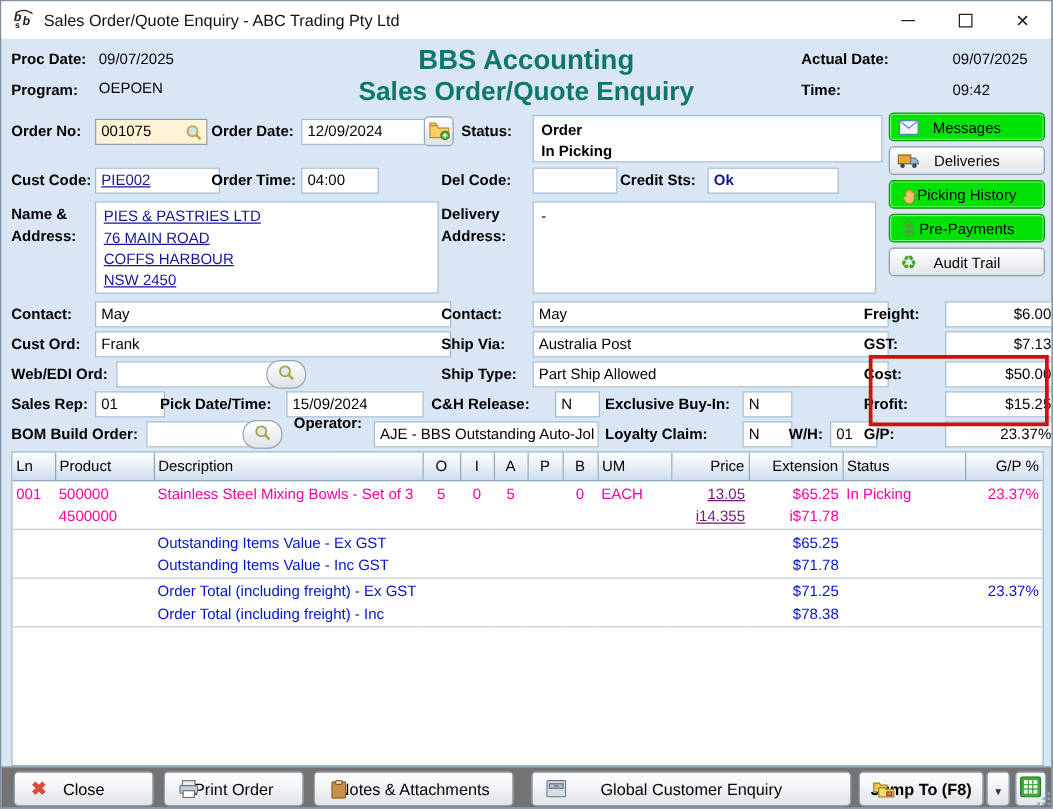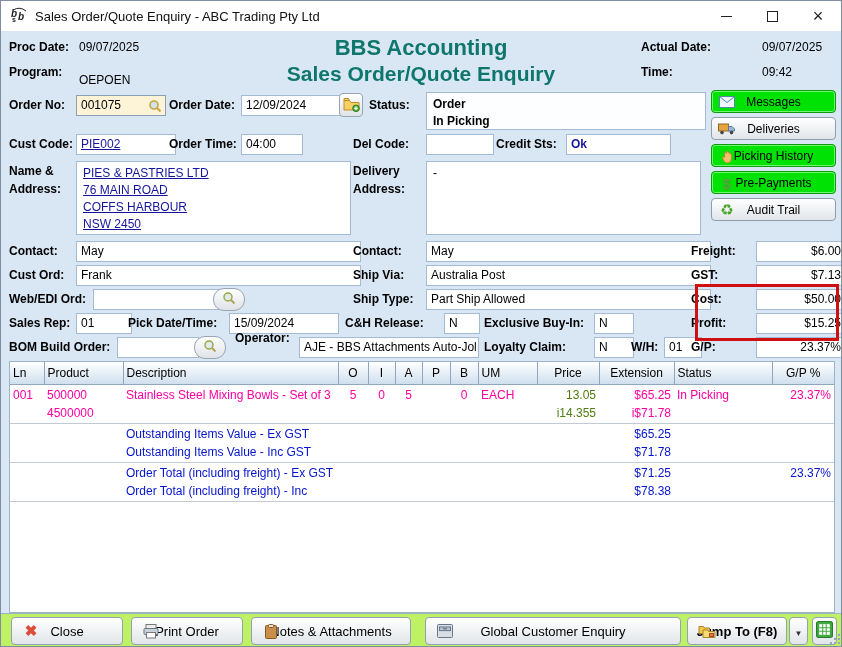--- a/index.html
+++ b/index.html
@@ -26,29 +26,29 @@
   .sicon{position:absolute;left:6px;top:3px;width:18px;height:16px;display:flex;align-items:center;justify-content:center;}
   .roundbtn{position:absolute;border:1px solid #98a6b4;background:linear-gradient(#ffffff,#dfe3e7);display:flex;align-items:center;justify-content:center;box-sizing:border-box;}
   .pill{width:32px;height:23px;border-radius:11px;}
   .sq{width:24px;height:24px;border-radius:4px;}
   .in-fld-icon{position:absolute;right:3px;top:3px;}
   .redbox{position:absolute;left:694px;top:253px;width:144px;height:57px;border:3px solid #d01010;box-sizing:border-box;pointer-events:none;}
   .grid{position:absolute;left:8px;top:330px;width:826px;height:252px;background:#fff;border:1px solid #9fb3c8;box-sizing:border-box;overflow:hidden;}
   table{border-collapse:collapse;table-layout:fixed;width:824px;font-size:12px;}
   th{background:linear-gradient(#ffffff,#cfdfee);border-right:1px solid #8fa6bd;border-bottom:1px solid #8fa6bd;font-weight:normal;text-align:left;padding:3px 3px;height:16px;overflow:hidden;white-space:nowrap;}
   th:last-child{border-right:none;}
-  th.c{text-align:center;} th.r{text-align:center;}
+  th.c{text-align:center;} th.r{text-align:right;}
   td{padding:1px 3px;vertical-align:top;overflow:hidden;white-space:nowrap;}
   td.c{text-align:center;} td.r{text-align:right;}
   tr.block{border-bottom:1px solid #c2cbd4;}
   tr.item{color:#ff00a0;}
   tr.sum{color:#0414cc;}
   .l{height:18px;line-height:18px;}
-  .black{color:#4d7c0f;}
-  .footer{position:absolute;left:0;top:582px;width:842px;height:33px;border-top:1px solid #9cb2c8;background:#bef264;}
+  .black{color:#701a75;text-decoration:underline;}
+  .footer{position:absolute;left:0;top:582px;width:842px;height:33px;border-top:1px solid #9cb2c8;background:#737373;}
   .fbtn{position:absolute;top:3px;height:28px;border:1px solid #93a2b2;border-radius:4px;background:linear-gradient(#ffffff,#e1e5e9);display:flex;align-items:center;justify-content:center;font-size:13px;box-sizing:border-box;}
   .ficon{position:absolute;left:10px;top:5px;width:18px;height:16px;display:flex;align-items:center;justify-content:center;}
   .bold{font-weight:bold;}
   .dollar-glyph::after{content:"$";color:#54ae3c;font-weight:bold;font-size:15px;text-shadow:0 0 1px #2f7d22;}
   .recycle-glyph::after{content:"\267b";color:#4aa32a;font-size:15px;}
   .redx-glyph::after{content:"\2716";color:#dd4b39;font-size:15px;font-weight:bold;}
   .chev-glyph::after{content:"\25bc";color:#333;font-size:8px;}
   .grip{position:absolute;right:3px;bottom:3px;width:2px;height:2px;background:#93a8bd;box-shadow:-4px 0 #93a8bd,0 -4px #93a8bd,-8px 0 #93a8bd,-4px -4px #93a8bd,0 -8px #93a8bd;}
 </style>
 </head>
@@ -77,21 +77,21 @@
           <span class="x-glyph"></span>
         </div>
     </div>
   </div>
 
   <div class="client">
 
     <span class="lbl" style="left:8px;top:9px">Proc Date:</span>
     <span style="position:absolute;left:78px;top:9px">09/07/2025</span>
     <span class="lbl" style="left:8px;top:34px">Program:</span>
-    <span style="position:absolute;left:78px;top:42px">OEPOEN</span>
+    <span style="position:absolute;left:78px;top:32px">OEPOEN</span>
     <div class="hdr-title" style="top:4px;font-size:22px">BBS Accounting</div>
     <div class="hdr-title" style="top:31px;font-size:21px">Sales Order/Quote Enquiry</div>
     <span class="lbl rt" style="left:640px;top:9px;width:111px">Actual Date:</span>
     <span style="position:absolute;left:761px;top:9px">09/07/2025</span>
     <span class="lbl rt" style="left:640px;top:34px;width:111px">Time:</span>
     <span style="position:absolute;left:761px;top:34px">09:42</span>
 
     <span class="lbl" style="left:8px;top:67px">Order No:</span>
     <div class="fld cream" style="left:75px;top:64px;width:80px">
       <span>001075</span>
@@ -179,21 +179,21 @@
 
     <span class="lbl" style="left:8px;top:309px">BOM Build Order:</span>
     <div class="fld" style="left:116px;top:306px;width:72px"><span></span></div>
     <div class="roundbtn pill" style="left:193px;top:305px">
       <span><svg width="14" height="14" viewBox="0 0 14 14">
             <circle cx="6" cy="6" r="4" fill="#dfeaf2" stroke="#9aa53d" stroke-width="1.4"></circle>
             <line x1="9" y1="9" x2="12.5" y2="12.5" stroke="#b0a35a" stroke-width="2"></line>
           </svg></span>
     </div>
     <span class="lbl" style="left:234px;top:300px">Operator:</span>
-    <div class="fld" style="left:298px;top:306px;width:170px"><span>AJE - BBS Attachments Auto-Jol</span></div>
+    <div class="fld" style="left:298px;top:306px;width:170px"><span>AJE - BBS Outstanding Auto-Jol</span></div>
     <span class="lbl" style="left:483px;top:309px">Loyalty Claim:</span>
     <div class="fld" style="left:593px;top:306px;width:30px"><span>N</span></div>
     <span class="lbl" style="left:630px;top:309px">W/H:</span>
     <div class="fld" style="left:663px;top:306px;width:28px"><span>01</span></div>
     <span class="lbl rt" style="left:690px;top:309px;width:60px">G/P:</span>
     <div class="fld r" style="left:755px;top:306px;width:80px"><span>23.37%</span></div>
 
     <div class="redbox"></div>
 
     <div class="sbtn green" style="top:59px">

